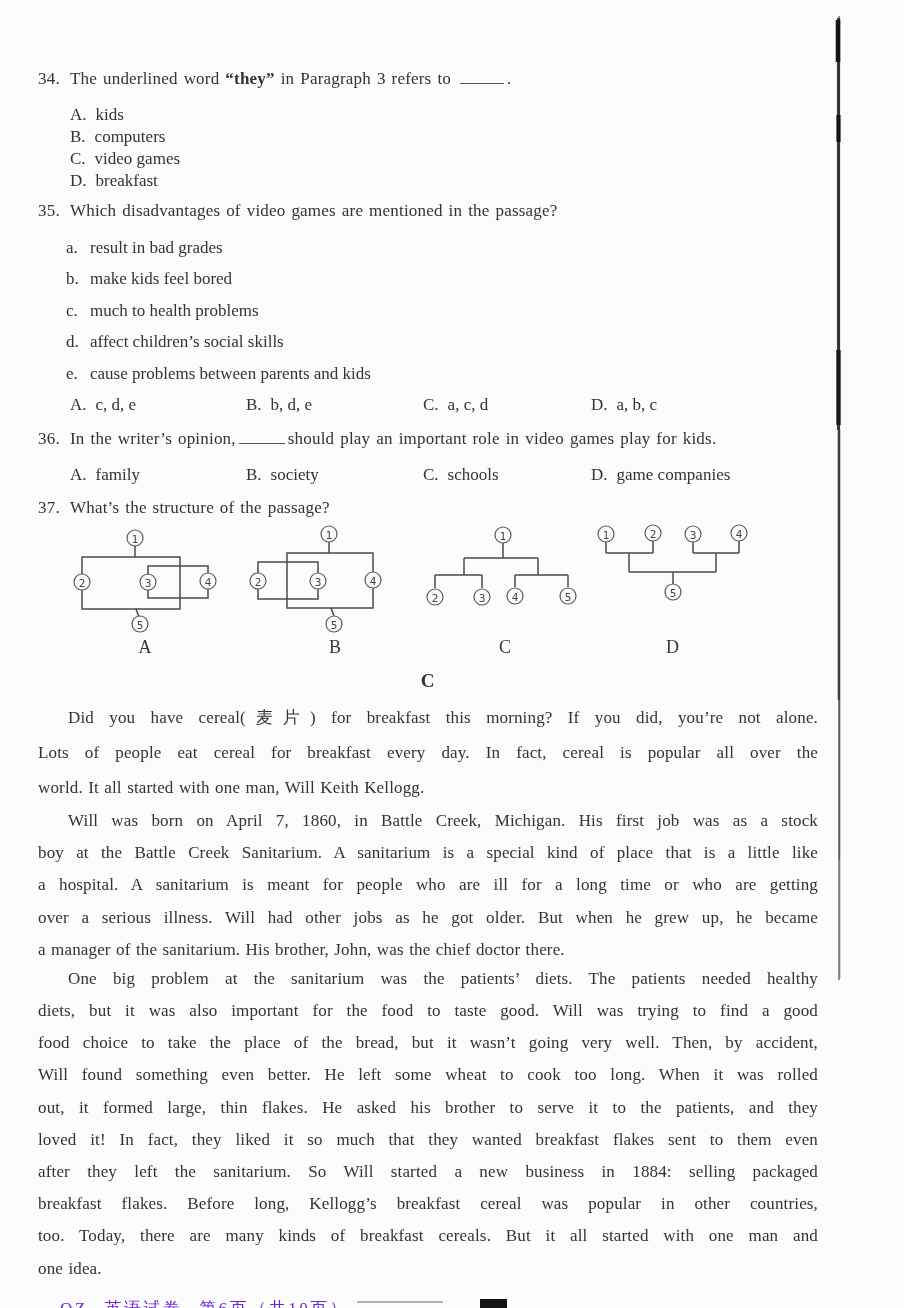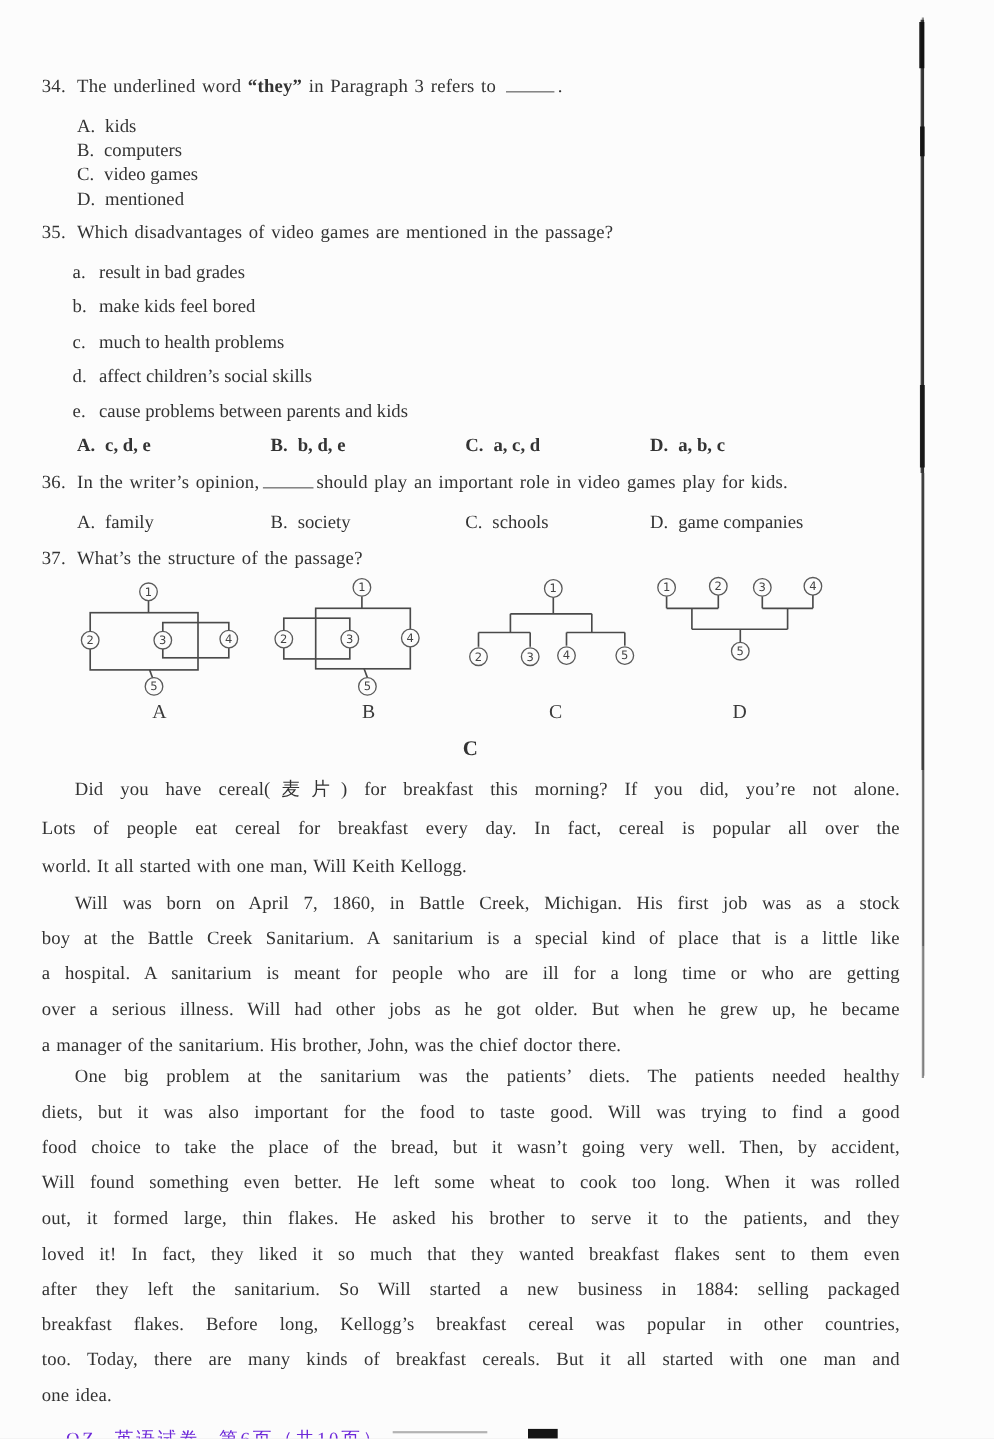--- a/index.html
+++ b/index.html
@@ -12,21 +12,21 @@
   .blank{display:inline-block;width:44px;height:13px;border-bottom:1.4px solid #555;margin:0 3px;}
   .optrow{display:flex;margin-left:32px;line-height:22px;font-size:17px;}
   .optrow .opt:nth-child(1){width:176px;}
   .optrow .opt:nth-child(2){width:177px;}
   .optrow .opt:nth-child(3){width:168px;}
   .optrow .opt:nth-child(4){flex:1;}
   .optlabel{margin-right:9px;}
   .subitem{display:flex;margin-left:28px;line-height:22px;font-size:17px;margin-bottom:9.4px;}
   .sublabel{width:24px;flex:none;}
   .mt-q34{margin-top:68px;} .mt-opt34{margin-top:14px;flex-direction:column;} .mt-q35{margin-top:8px;}
-  .mt-sub{margin-top:15px;} .mt-opt35{margin-top:5px;font-weight:bold;} .mt-q36{margin-top:12px;align-items:center;}
+  .mt-sub{margin-top:15px;} .mt-opt35{margin-top:5px;} .mt-q36{margin-top:12px;align-items:center;}
   .mt-opt36{margin-top:14px;} .mt-q37{margin-top:11px;}
   .diagrams{position:relative;height:130px;margin-top:6px;}
   .dwrap{position:absolute;top:0;}
   #dA{left:22px;width:170px;} #dB{left:212px;width:170px;}
   #dC{left:382px;width:170px;} #dD{left:547px;width:175px;}
   .dsvg{display:block;overflow:visible;}
   .dsvg rect,.dsvg path{fill:none;stroke:#4a4a4a;stroke-width:1.5;}
   .dsvg circle{fill:#fcfcfc;stroke:#5a5a5a;stroke-width:1.2;}
   .dsvg text{font-size:10.5px;fill:#444;text-anchor:middle;dominant-baseline:central;
              font-family:"DejaVu Sans","Liberation Sans",sans-serif;}
@@ -53,21 +53,21 @@
   <div class="content">
 
     <div class="qrow mt-q34">
       <span class="qnum">34.</span>
       <span class="qtext"><span>The underlined word </span><b>“they”</b><span> in Paragraph 3 refers to </span><span class="blank"></span><span>.</span></span>
     </div>
     <div class="optrow mt-opt34">
         <span class="opt first"><span class="optlabel">A.</span><span>kids</span></span>
         <span class="opt"><span class="optlabel">B.</span><span>computers</span></span>
         <span class="opt"><span class="optlabel">C.</span><span>video games</span></span>
-        <span class="opt last"><span class="optlabel">D.</span><span>mentioned</span></span>
+        <span class="opt last"><span class="optlabel">D.</span><span>breakfast</span></span>
       </div>
 
     <div class="qrow mt-q35">
       <span class="qnum">35.</span>
       <span class="qtext">Which disadvantages of video games are mentioned in the passage?</span>
     </div>
     <div class="mt-sub">
         <div class="subitem first">
           <span class="sublabel">a.</span>
           <span>result in bad grades</span>

